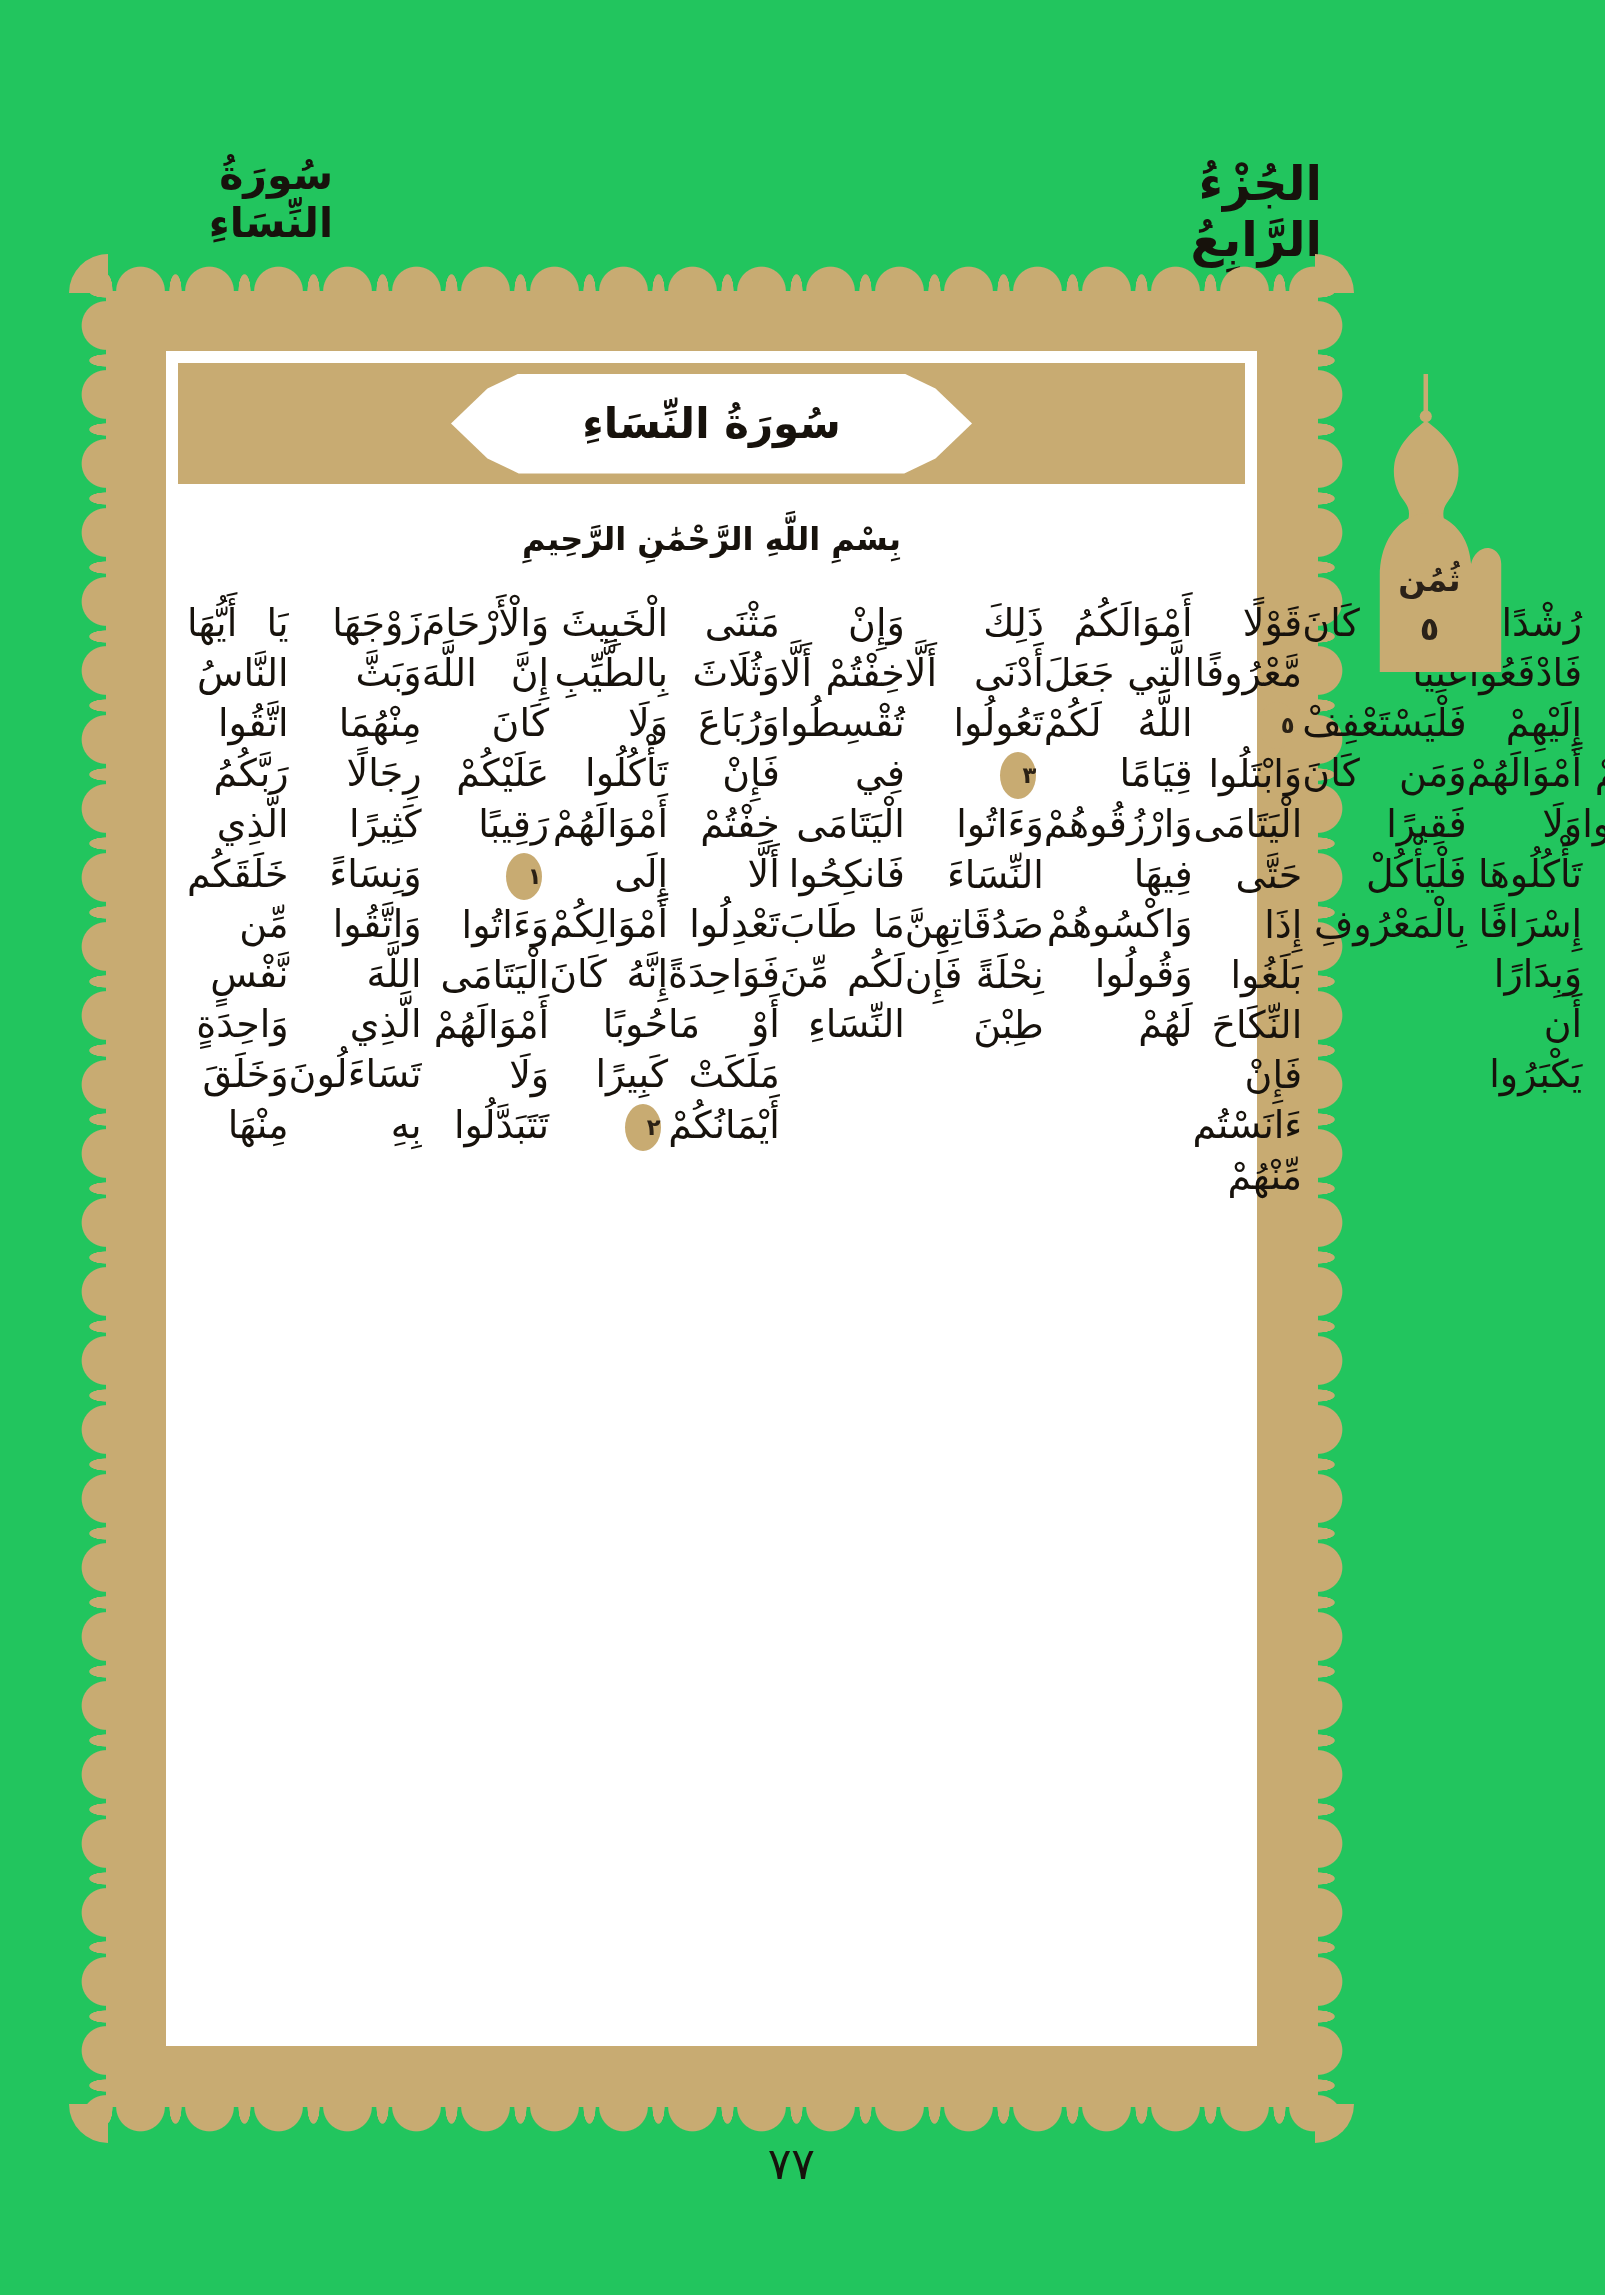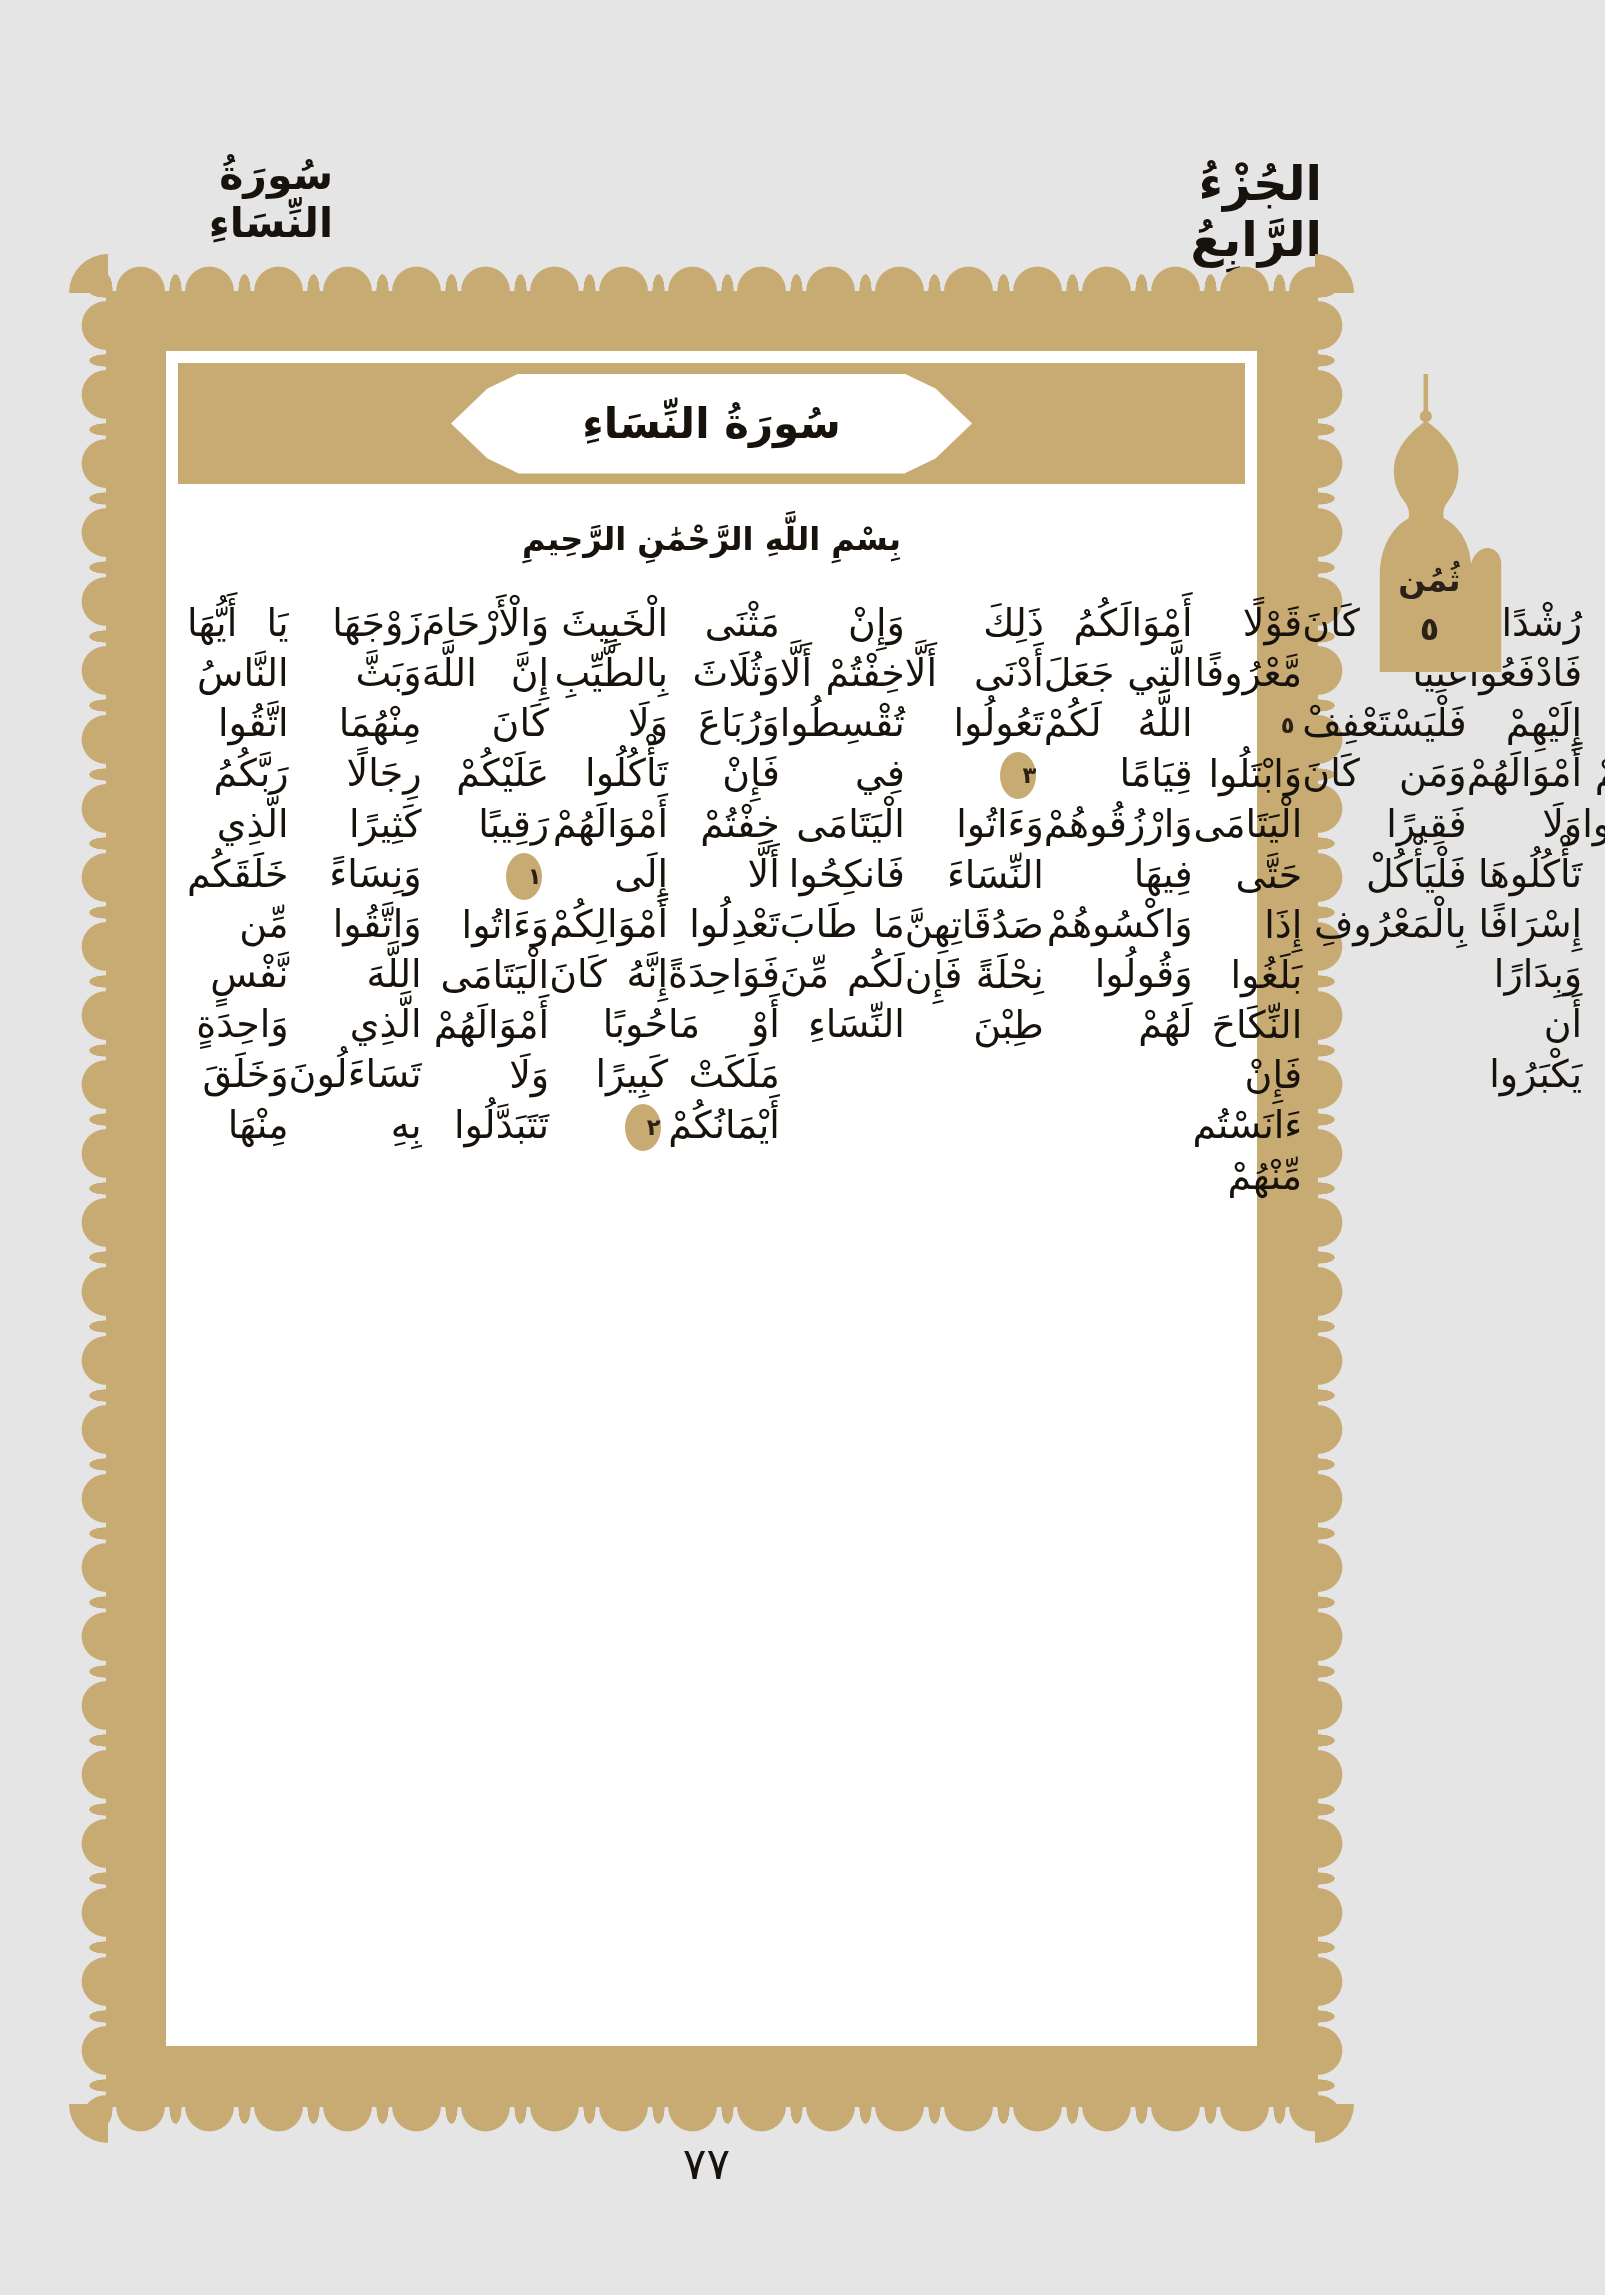--- a/index.html
+++ b/index.html
@@ -1,17 +1,17 @@
 <!DOCTYPE html>
 <html lang="ar" style="font-size:12px"><head>
 <meta charset="utf-8">
 <style>
   html,body{margin:0;padding:0;background:#ffffff;}
   .page{
-    position:relative;width:1605px;height:2295px;background:#e5e5e5;
+    position:relative;width:1605px;height:2295px;background:#22c55e;
     font-family:"DejaVu Sans",sans-serif;color:#17120c;overflow:hidden;
   }
   
   .hdr{position:absolute;font-weight:700;color:#17120c;}
   .hdr-left{left:106px;top:151px;width:227px;font-size:41px;text-align:right;direction:rtl;}
   .hdr-right{left:1095px;top:155px;width:227px;font-size:48px;text-align:right;direction:rtl;}
   .frame-solid{position:absolute;left:106px;top:291px;width:1212px;height:1816px;background:#C8AB72;}
   .frame-channel{position:absolute;left:166px;top:351px;width:1091px;height:1695px;background:#ffffff;}
   .frame-inner{position:absolute;left:178px;top:363px;width:1067px;height:1671px;background:#ffffff;}
 
@@ -66,21 +66,21 @@
 
   
   .hizb{position:absolute;left:1378px;top:374px;width:125px;height:298px;}
   .hizb svg{position:absolute;left:0;top:0;}
   .hizb-label{position:absolute;left:6px;top:187px;width:91px;text-align:center;
     font-size:32px;font-weight:700;color:#2a2118;direction:rtl;}
   .hizb-num{position:absolute;left:6px;top:236px;width:91px;text-align:center;
     font-size:32px;font-weight:700;color:#2a2118;}
 
   
-  .pagenum{position:absolute;left:631px;top:2138px;width:151px;text-align:center;
+  .pagenum{position:absolute;left:664px;top:2138px;width:151px;text-align:right;
     font-size:44px;color:#17120c;}
 </style>
 </head>
 <body>
 
 <div class="page">
 
   <div class="hdr hdr-left">سُورَةُ النِّسَاءِ</div>
   <div class="hdr hdr-right">الجُزْءُ الرَّابِعُ</div>
 

